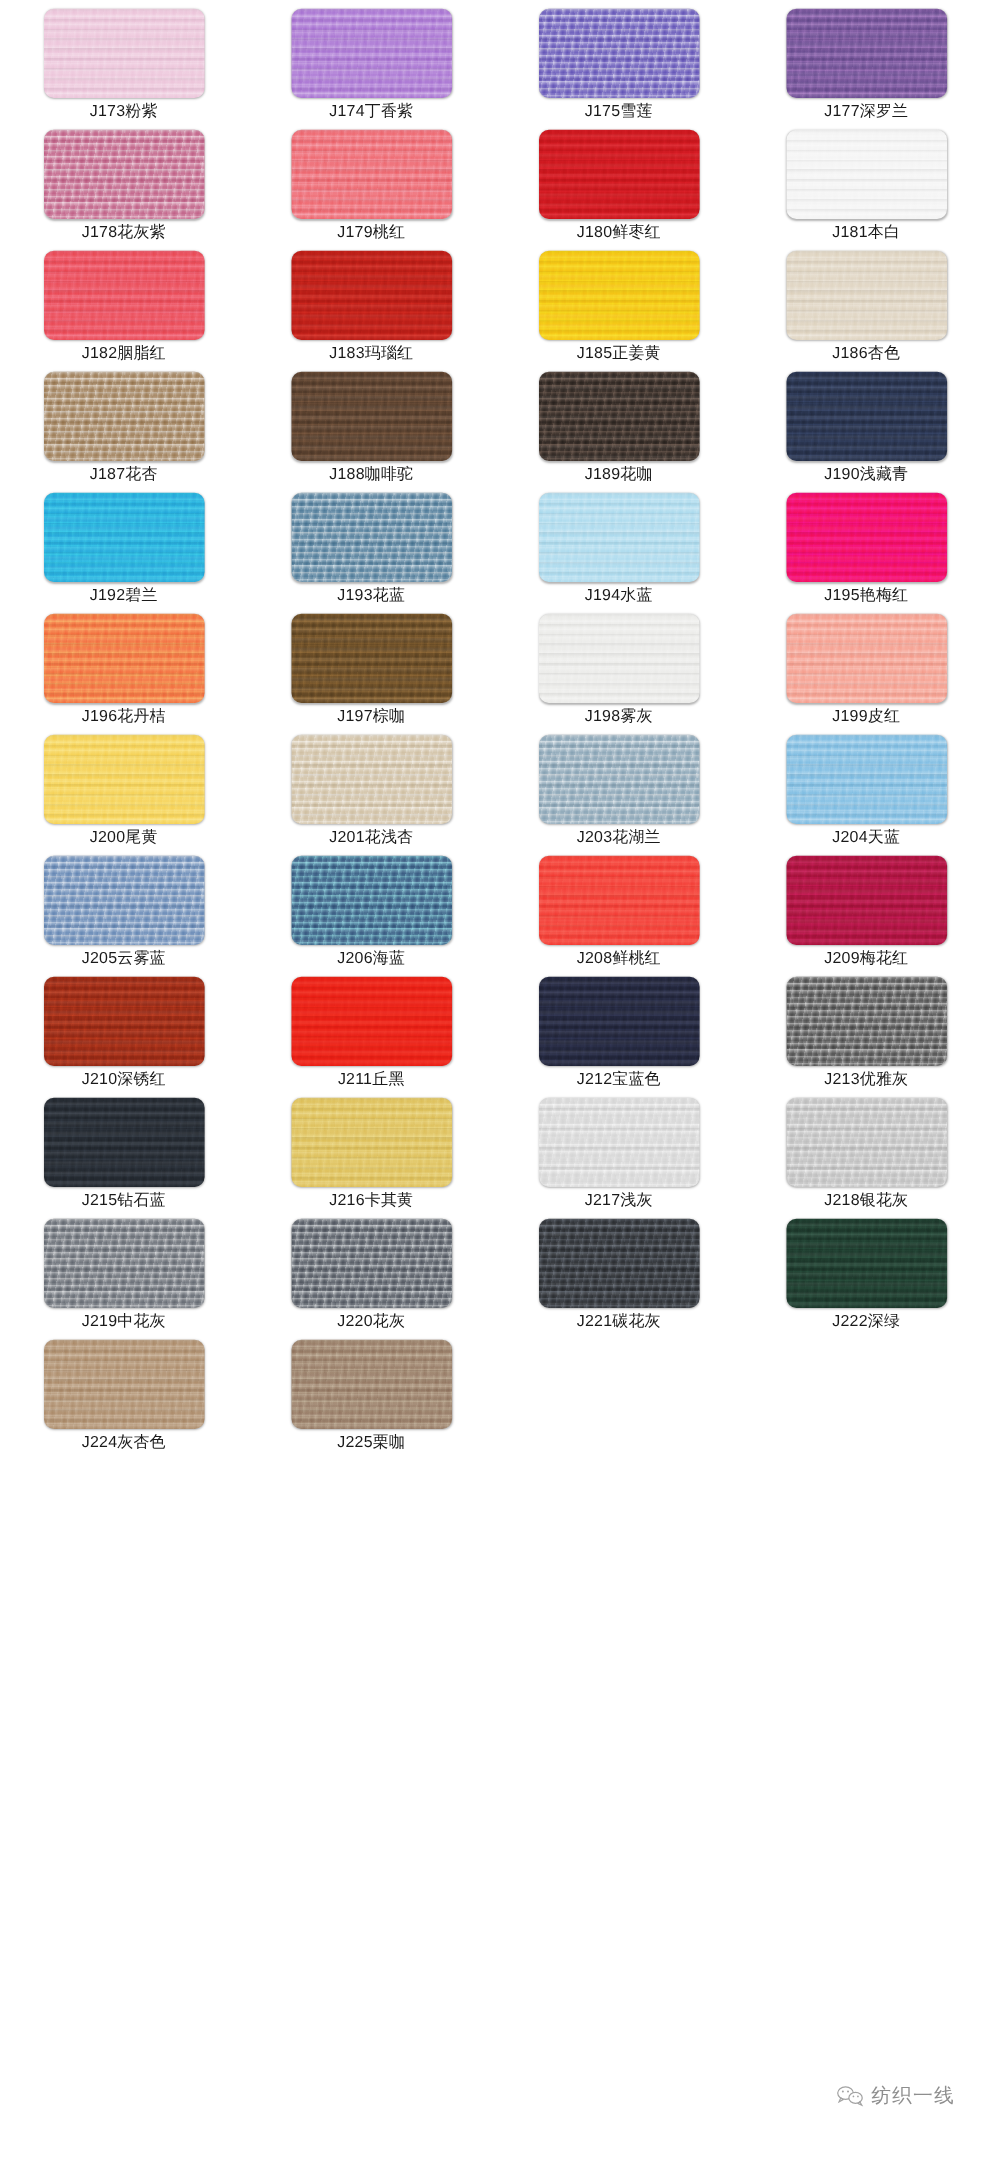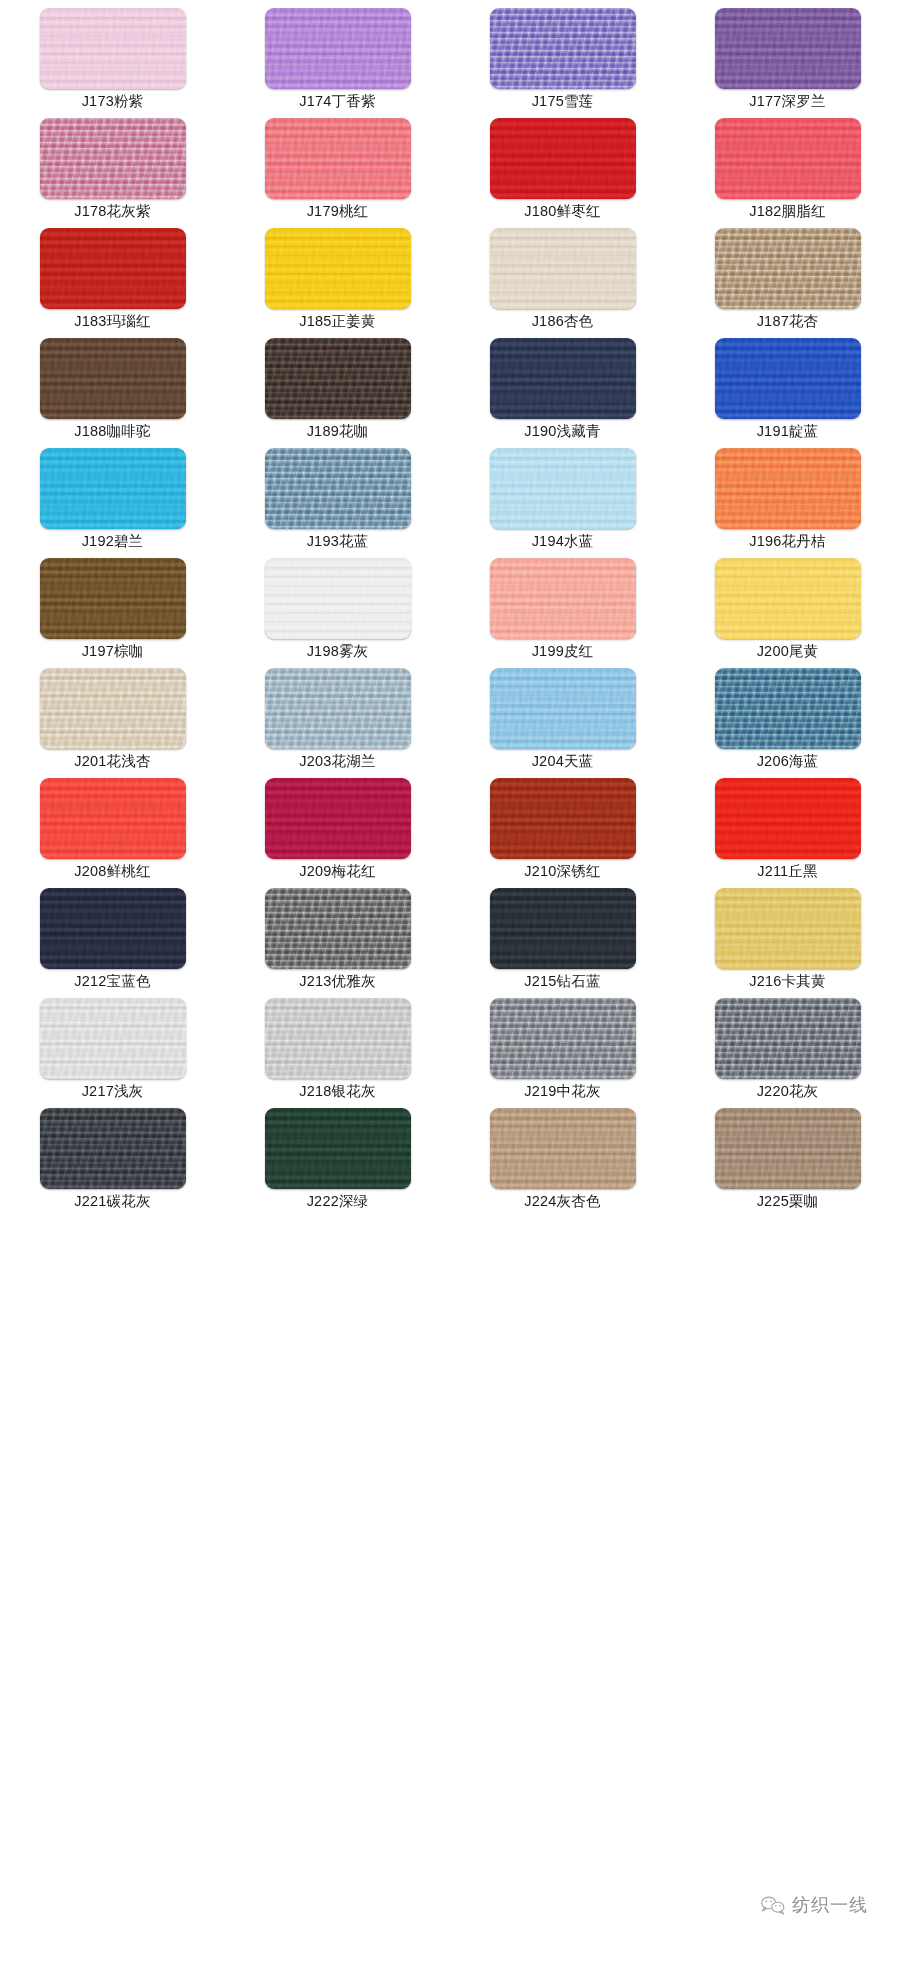--- a/index.html
+++ b/index.html
@@ -133,20 +133,27 @@
       <div class="label">J179桃红</div>
     </div>
     <div class="cell">
       <div class="swatch" style="background-color: rgb(208, 24, 31);">
         <div class="tex"></div>
         <div class="tex2"></div>
       </div>
       <div class="label">J180鲜枣红</div>
     </div>
     <div class="cell">
+      <div class="swatch" style="background-color: rgb(246, 246, 246);">
+        <div class="tex"></div>
+        <div class="tex2"></div>
+      </div>
+      <div class="label">J181本白</div>
+    </div>
+    <div class="cell">
       <div class="swatch" style="background-color: rgb(237, 85, 99);">
         <div class="tex"></div>
         <div class="tex2"></div>
       </div>
       <div class="label">J182胭脂红</div>
     </div>
     <div class="cell">
       <div class="swatch" style="background-color: rgb(192, 31, 24);">
         <div class="tex"></div>
         <div class="tex2"></div>
@@ -189,27 +196,20 @@
       <div class="label">J189花咖</div>
     </div>
     <div class="cell">
       <div class="swatch" style="background-color: rgb(42, 53, 80);">
         <div class="tex"></div>
         <div class="tex2"></div>
       </div>
       <div class="label">J190浅藏青</div>
     </div>
     <div class="cell">
-      <div class="swatch" style="background-color: rgb(36, 80, 192);">
-        <div class="tex"></div>
-        <div class="tex2"></div>
-      </div>
-      <div class="label">J191靛蓝</div>
-    </div>
-    <div class="cell">
       <div class="swatch" style="background-color: rgb(44, 180, 224);">
         <div class="tex"></div>
         <div class="tex2"></div>
       </div>
       <div class="label">J192碧兰</div>
     </div>
     <div class="cell">
       <div class="swatch heather" style="background-color: rgb(126, 159, 181);">
         <div class="tex"></div>
         <div class="tex2"></div>
@@ -217,20 +217,27 @@
       <div class="label">J193花蓝</div>
     </div>
     <div class="cell">
       <div class="swatch" style="background-color: rgb(182, 223, 240);">
         <div class="tex"></div>
         <div class="tex2"></div>
       </div>
       <div class="label">J194水蓝</div>
     </div>
     <div class="cell">
+      <div class="swatch" style="background-color: rgb(245, 16, 109);">
+        <div class="tex"></div>
+        <div class="tex2"></div>
+      </div>
+      <div class="label">J195艳梅红</div>
+    </div>
+    <div class="cell">
       <div class="swatch" style="background-color: rgb(245, 128, 74);">
         <div class="tex"></div>
         <div class="tex2"></div>
       </div>
       <div class="label">J196花丹桔</div>
     </div>
     <div class="cell">
       <div class="swatch" style="background-color: rgb(109, 79, 40);">
         <div class="tex"></div>
         <div class="tex2"></div>
@@ -271,20 +278,27 @@
         <div class="tex2"></div>
       </div>
       <div class="label">J203花湖兰</div>
     </div>
     <div class="cell">
       <div class="swatch" style="background-color: rgb(142, 197, 230);">
         <div class="tex"></div>
         <div class="tex2"></div>
       </div>
       <div class="label">J204天蓝</div>
+    </div>
+    <div class="cell">
+      <div class="swatch heather" style="background-color: rgb(143, 168, 201);">
+        <div class="tex"></div>
+        <div class="tex2"></div>
+      </div>
+      <div class="label">J205云雾蓝</div>
     </div>
     <div class="cell">
       <div class="swatch heather" style="background-color: rgb(87, 134, 163);">
         <div class="tex"></div>
         <div class="tex2"></div>
       </div>
       <div class="label">J206海蓝</div>
     </div>
     <div class="cell">
       <div class="swatch" style="background-color: rgb(245, 69, 60);">

